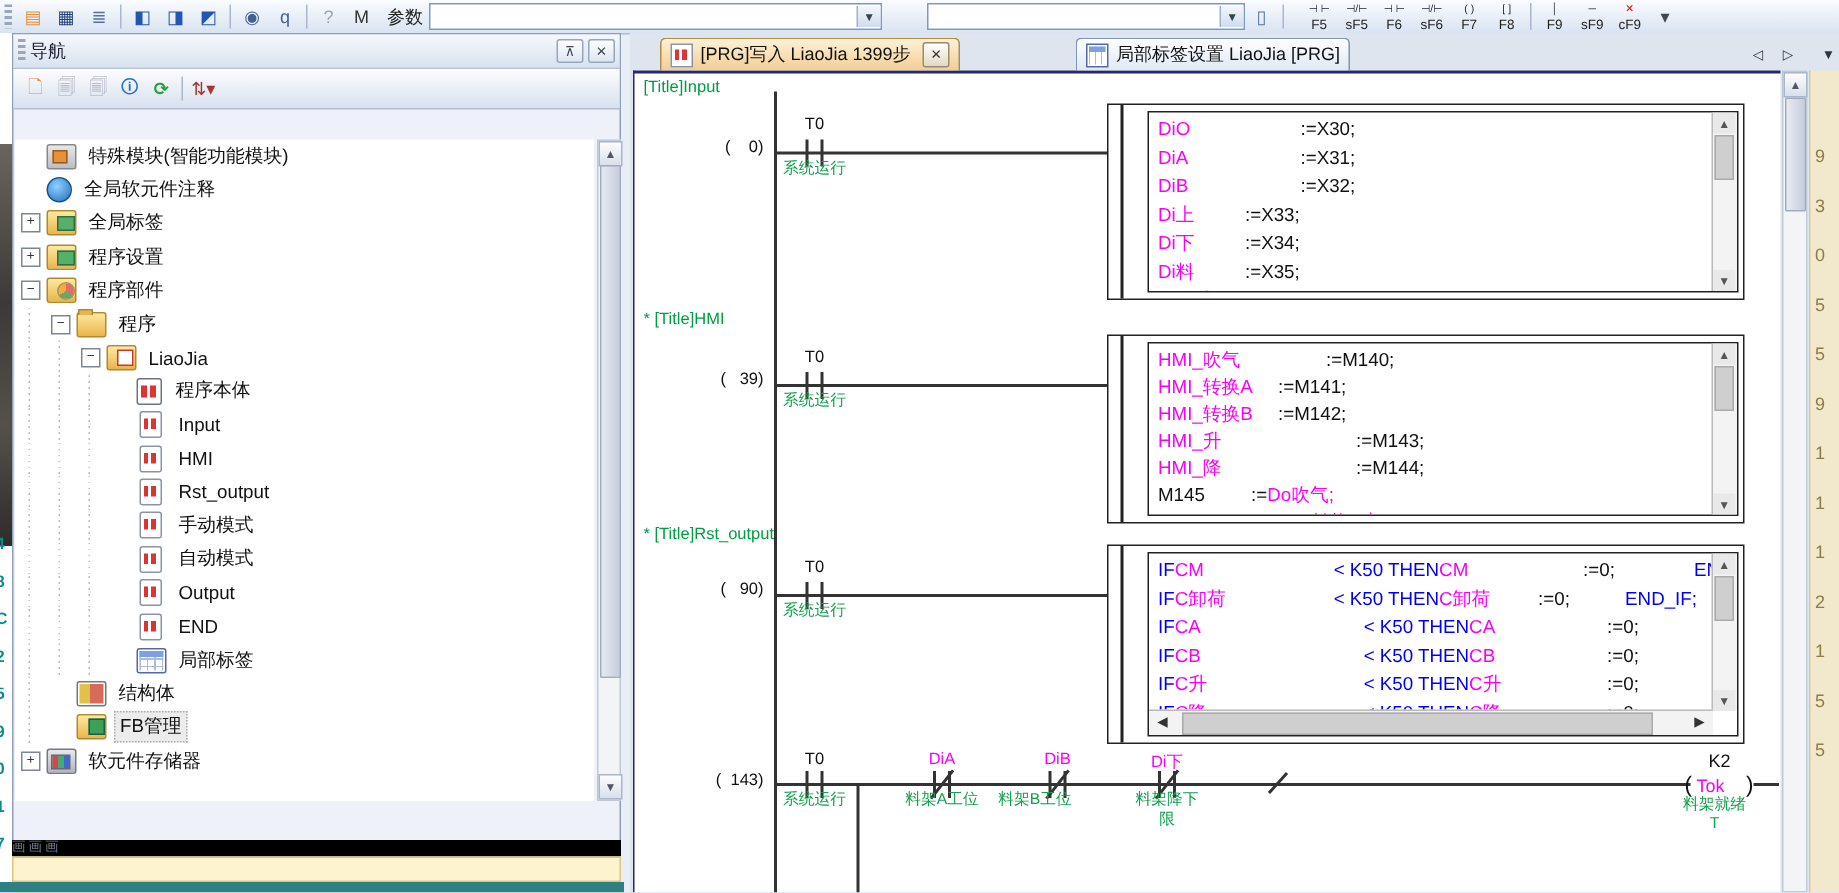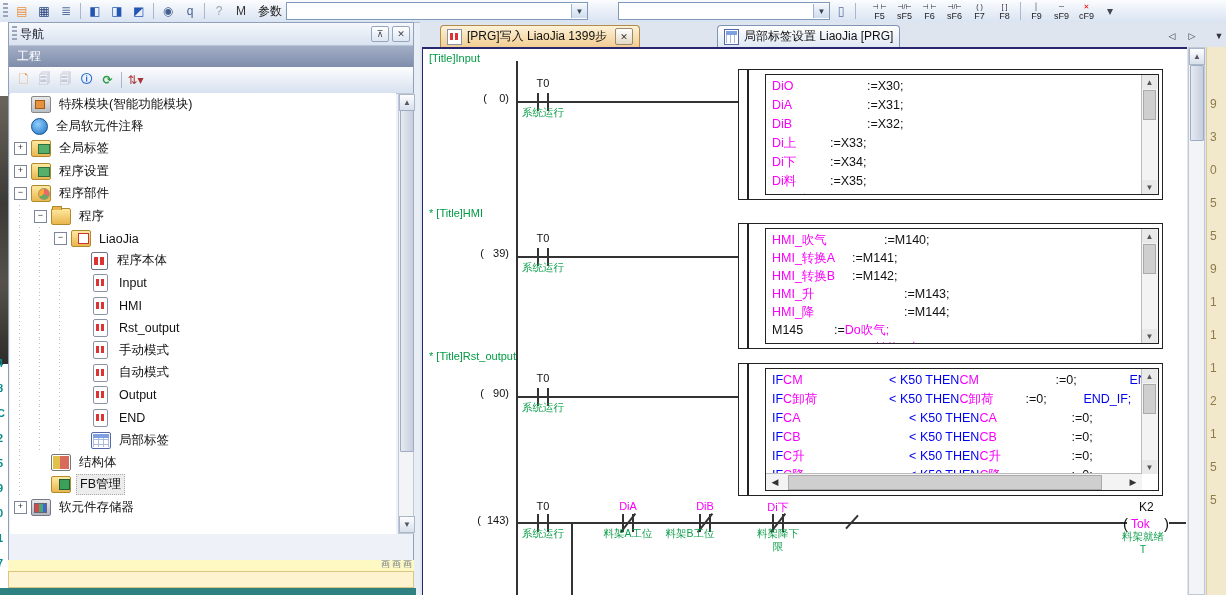--- a/index.html
+++ b/index.html
@@ -75,22 +75,22 @@
   .ti-devmem{background:linear-gradient(#e8e8e8,#b0b6c0);border:1px solid #778;}
   .ti-devmem:after{content:"";position:absolute;left:2px;top:3px;width:11px;height:8px;background:
      linear-gradient(90deg,#d44 0 4px,#4a7 4px 8px,#46c 8px);border:1px solid #667;}
   .tlabel{font-size:12.5px;color:#111;padding:1px 3px;}
   .trow.sel .tlabel{background:#ececec;border:1px dotted #aaa;}
   
   .vscroll{position:absolute;width:16px;background:#f3f4f6;border:1px solid #c2c9d6;box-sizing:border-box;}
   .sbtn{position:absolute;left:0;width:14px;height:15px;background:linear-gradient(#fdfdfe,#d8e0ec);
     border:1px solid #aab6ca;color:#556;font-size:8px;display:flex;align-items:center;justify-content:center;}
   .sthumb{position:absolute;left:1px;width:12px;background:linear-gradient(90deg,#e6eaf1,#c6cedd);border:1px solid #9fabc0;border-radius:1px;}
-  #splitter{position:absolute;left:8px;top:560px;width:406px;height:11px;background:#fef9c3;
-    color:#707a8c;font-size:9px;letter-spacing:2px;text-align:right;line-height:9px;}
+  #splitter{position:absolute;left:8px;top:560px;width:406px;height:11px;background:#000000;
+    color:#707a8c;font-size:9px;letter-spacing:2px;text-align:left;line-height:9px;}
   #yellowstrip{position:absolute;left:8px;top:571px;width:406px;height:17px;background:#fdf4cf;border:1px solid #dcc580;box-sizing:border-box;}
   
   #main{position:absolute;left:420px;top:22px;width:806px;height:573px;background:#dfe5ef;}
   #tabbar{position:absolute;left:10px;top:3px;width:100%;height:22px;}
   .tab{position:absolute;top:0;height:21px;display:flex;align-items:center;border:1px solid #8094b8;
     border-bottom:none;border-radius:4px 4px 0 0;padding:0 6px;font-size:12px;color:#111;}
   .tab.active{background:linear-gradient(#fdf2d8,#f3cd92);border-color:#b08c48;z-index:3;}
   .tab.inactive{background:linear-gradient(#ffffff,#dfe8f4);z-index:2;}
   .tabico{width:13px;height:14px;position:relative;margin-right:5px;background:#fff;border:1px solid #8a94a6;flex:none;}
   .tabico.prg:after{content:"";position:absolute;left:2px;top:3px;width:8px;height:7px;
@@ -227,21 +227,20 @@
     </div>
   <div id="btm-teal"></div>
 
   <div id="nav">
     <div id="nav-title">
       <div class="grip"></div>
       <div class="t">导航</div>
       <div class="winbtn">⊼</div>
       <div class="winbtn">✕</div>
     </div>
-    <div id="proj-header">工程</div>
     <div id="nav-tools">
       <div class="nti" style="color:#e8913d;">🗋</div>
       <div class="nti" style="color:#aab;">🗐</div>
       <div class="nti" style="color:#aab;">🗐</div>
       <div class="nti" style="color:#2a6fd0;">🛈</div>
       <div class="nti" style="color:#2b9e44;font-weight:bold;">⟳</div>
       <div class="tbsep"></div>
       <div class="nti" style="color:#a33;">⇅▾</div>
     </div>
     <div id="tree-wrap">

